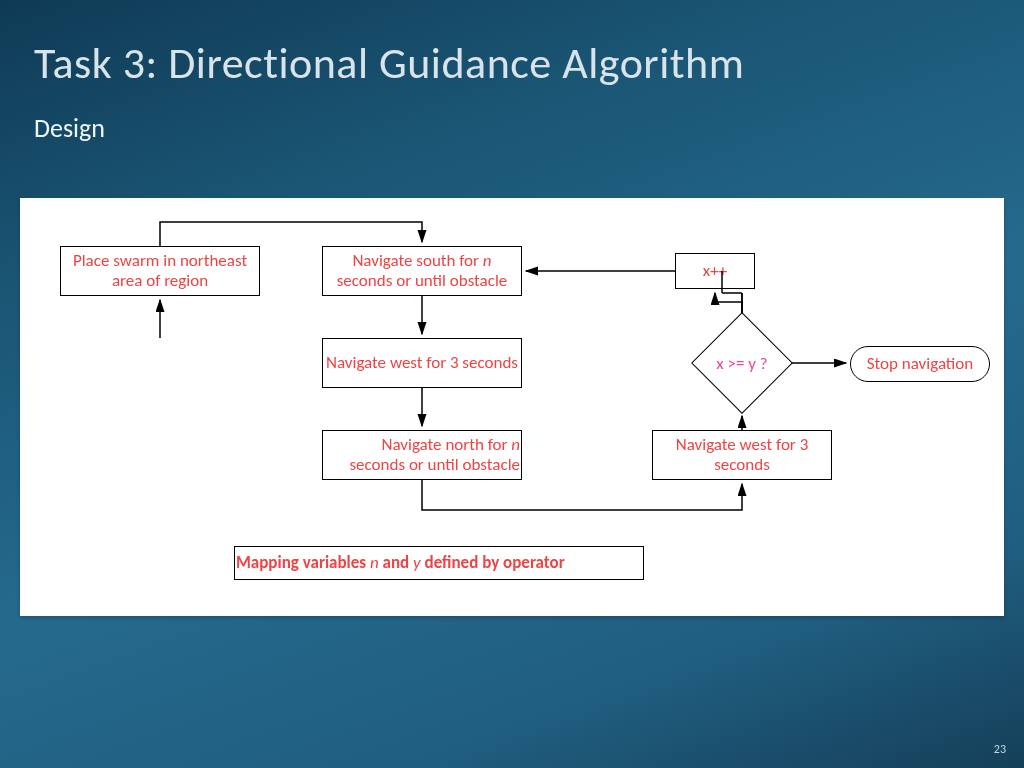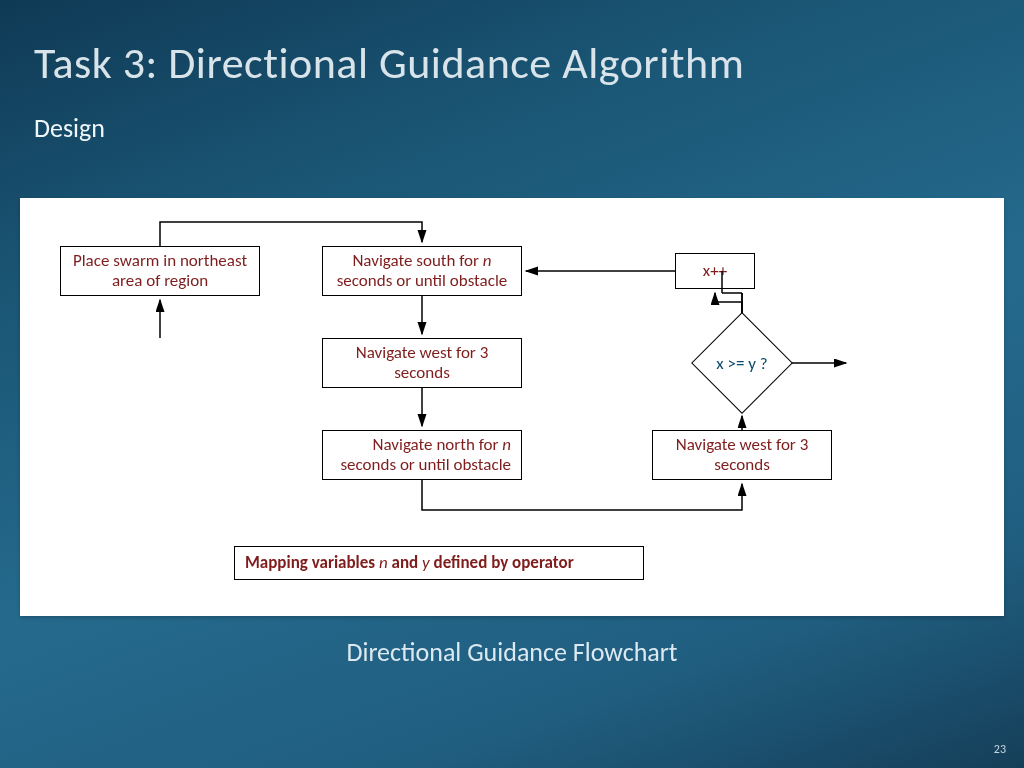--- a/index.html
+++ b/index.html
@@ -58,29 +58,29 @@
     bottom: 12px;
     font-size: 12px;
     color: #c9d8df;
   }
 
   
   .node {
     position: absolute;
     background: #ffffff;
     border: 1.5px solid #000000;
-    color: #7f1d1d;
+    color: #ef4444;
     font-family: "Calibri", Arial, sans-serif;
     font-size: 17px;
     line-height: 1.15;
     text-align: center;
     display: flex;
     align-items: center;
     justify-content: center;
-    padding: 6px 10px;
+    padding: 6px 1px;
     box-sizing: border-box;
   }
   .node em { font-style: italic; font-weight: 400; font-family: inherit; }
   .node.bold { font-weight: 700; }
   .rounded { border-radius: 22px; }
 
   
   .diamond-wrap {
     position: absolute;
   }
@@ -88,21 +88,21 @@
     position: absolute;
     left: 50%; top: 50%;
     background: #ffffff;
     border: 1.5px solid #000000;
     transform: translate(-50%, -50%) rotate(45deg);
   }
   .diamond-label {
     position: absolute;
     left: 50%; top: 50%;
     transform: translate(-50%, -50%);
-    color: #0c4a6e;
+    color: #ec4899;
     font-size: 17px;
     white-space: nowrap;
   }
 
   
   .arrows {
     position: absolute;
     left: 0; top: 0;
     width: 984px;
     height: 418px;
@@ -138,20 +138,21 @@
 
     <div class="node" style="left:632px; top:232px; width:180px; height:50px;">Navigate west for 3 seconds</div>
 
     <div class="diamond-wrap" style="left:722px; top:165px; width:0; height:0;">
       <div class="diamond-shape" style="width:70px; height:70px;"></div>
       <div class="diamond-label">x &gt;= y ?</div>
     </div>
 
     <div class="node" style="left:655px; top:55px; width:80px; height:36px;">x++</div>
 
+    <div class="node rounded" style="left:830px; top:148px; width:140px; height:36px;">Stop navigation</div>
 
     <div class="node bold" style="left:214px; top:348px; width:410px; height:34px; text-align:left; justify-content:flex-start;">
       <span>
         <span>Mapping variables </span><em>n</em><span> and </span><em>y</em><span> defined by operator</span>
       </span>
     </div>
 
     <svg class="arrows">
       <defs>
         <marker id="ah" markerWidth="10" markerHeight="10" refX="8" refY="3" orient="auto" markerUnits="strokeWidth">
@@ -188,15 +189,14 @@
         <polyline points="722,115 722,104 695,104 695,95" marker-end="url(#ah)"></polyline>
 
         <line x1="655" y1="73" x2="506" y2="73" marker-end="url(#ah)"></line>
 
         <line x1="772" y1="165" x2="826" y2="165" marker-end="url(#ah)"></line>
       </g>
     </svg>
 
   </div>
 
-  <div class="caption">Directional Guidance Flowchart</div>
   <div class="page-num">23</div>
 </div>
 
 </body></html>

